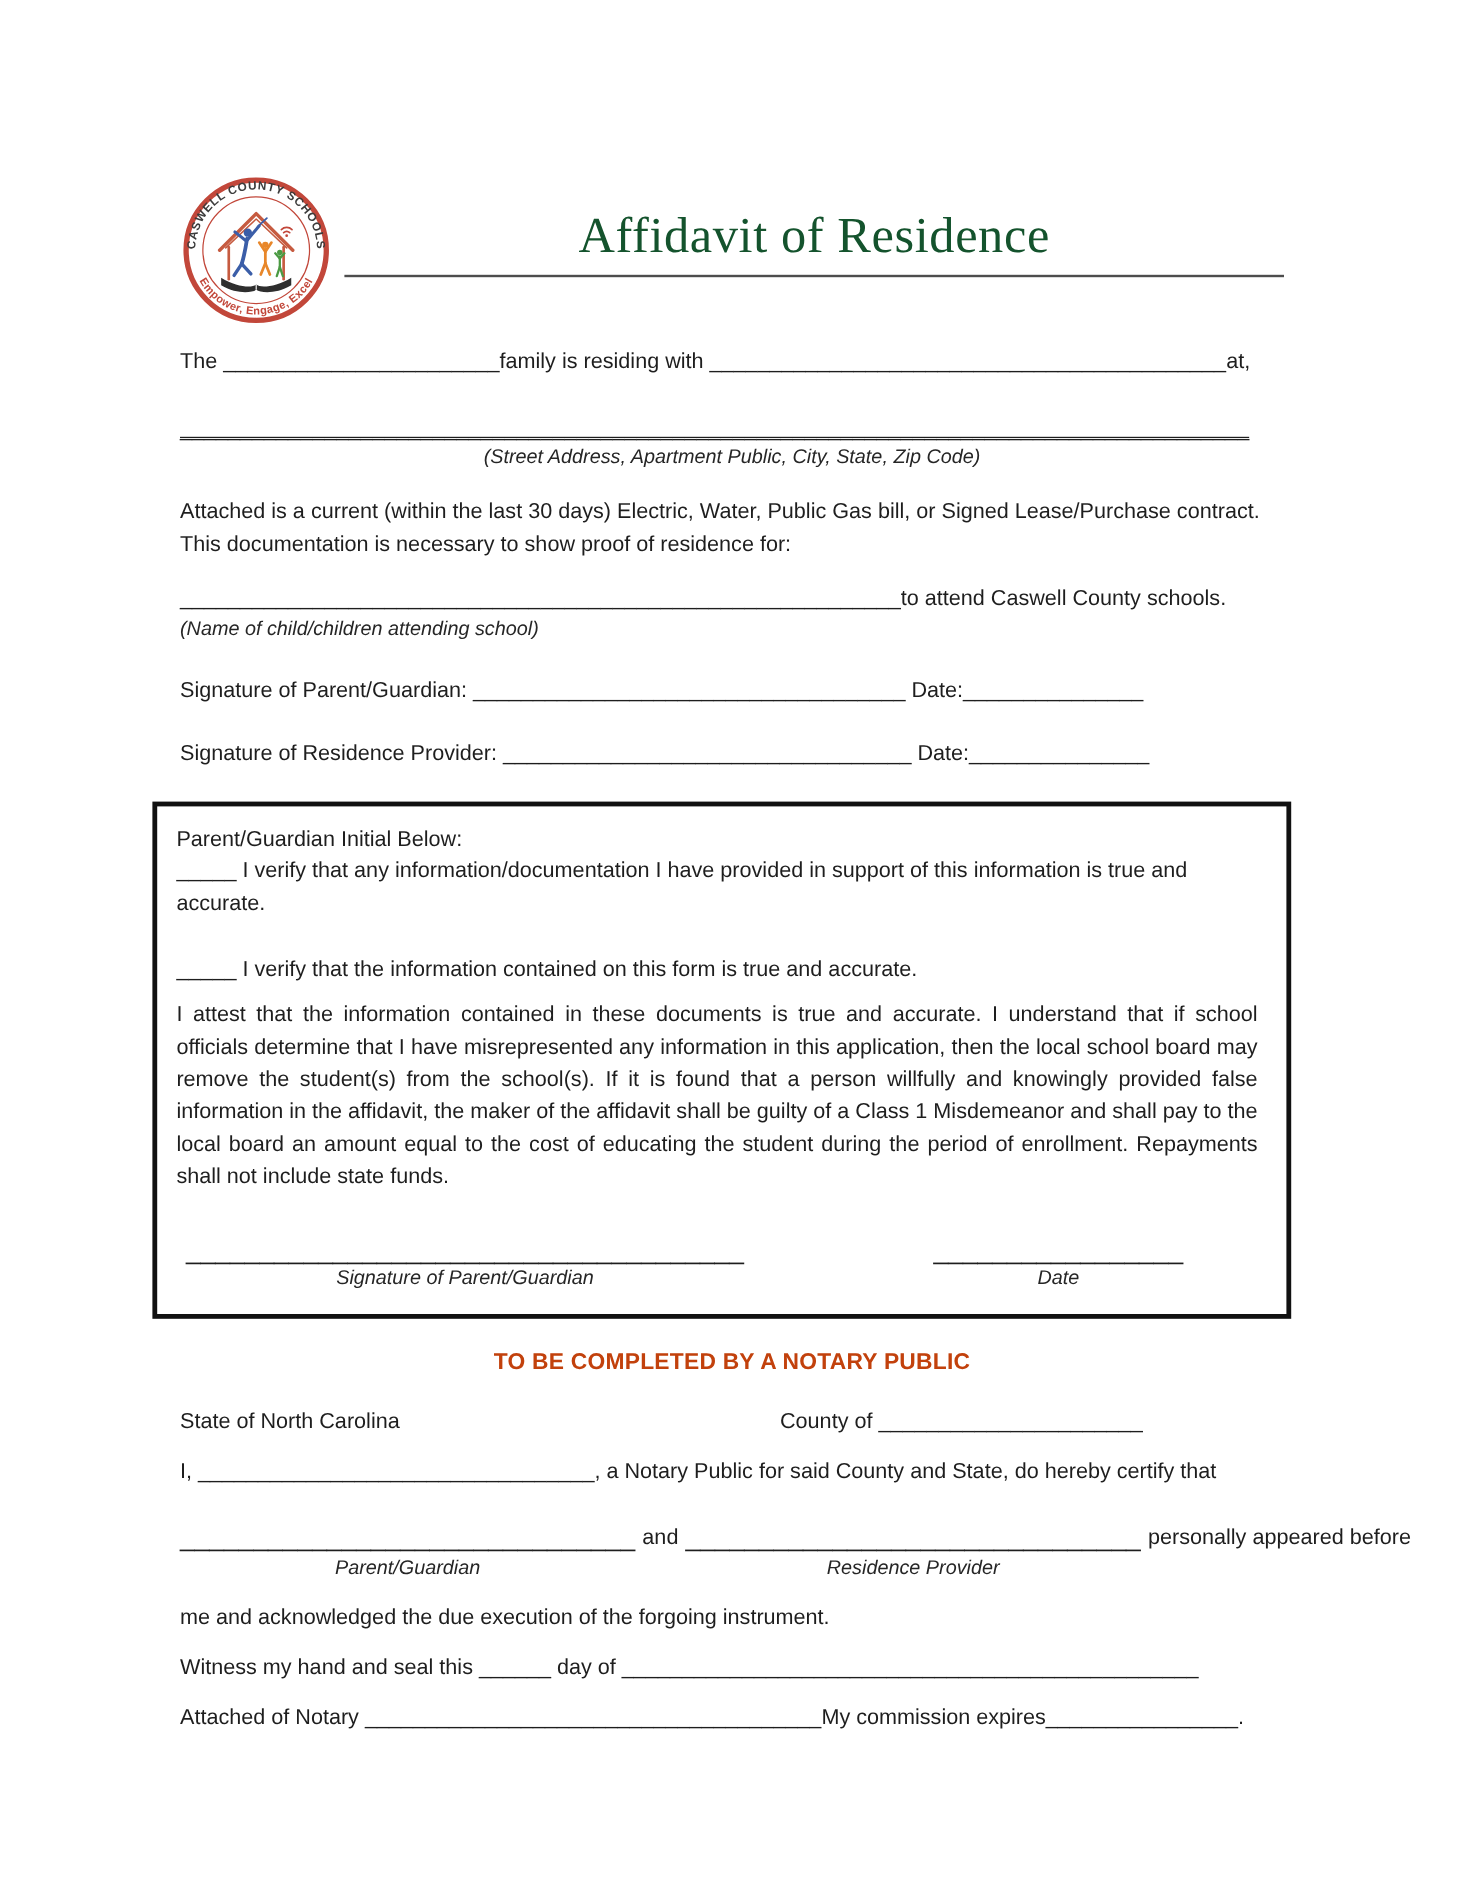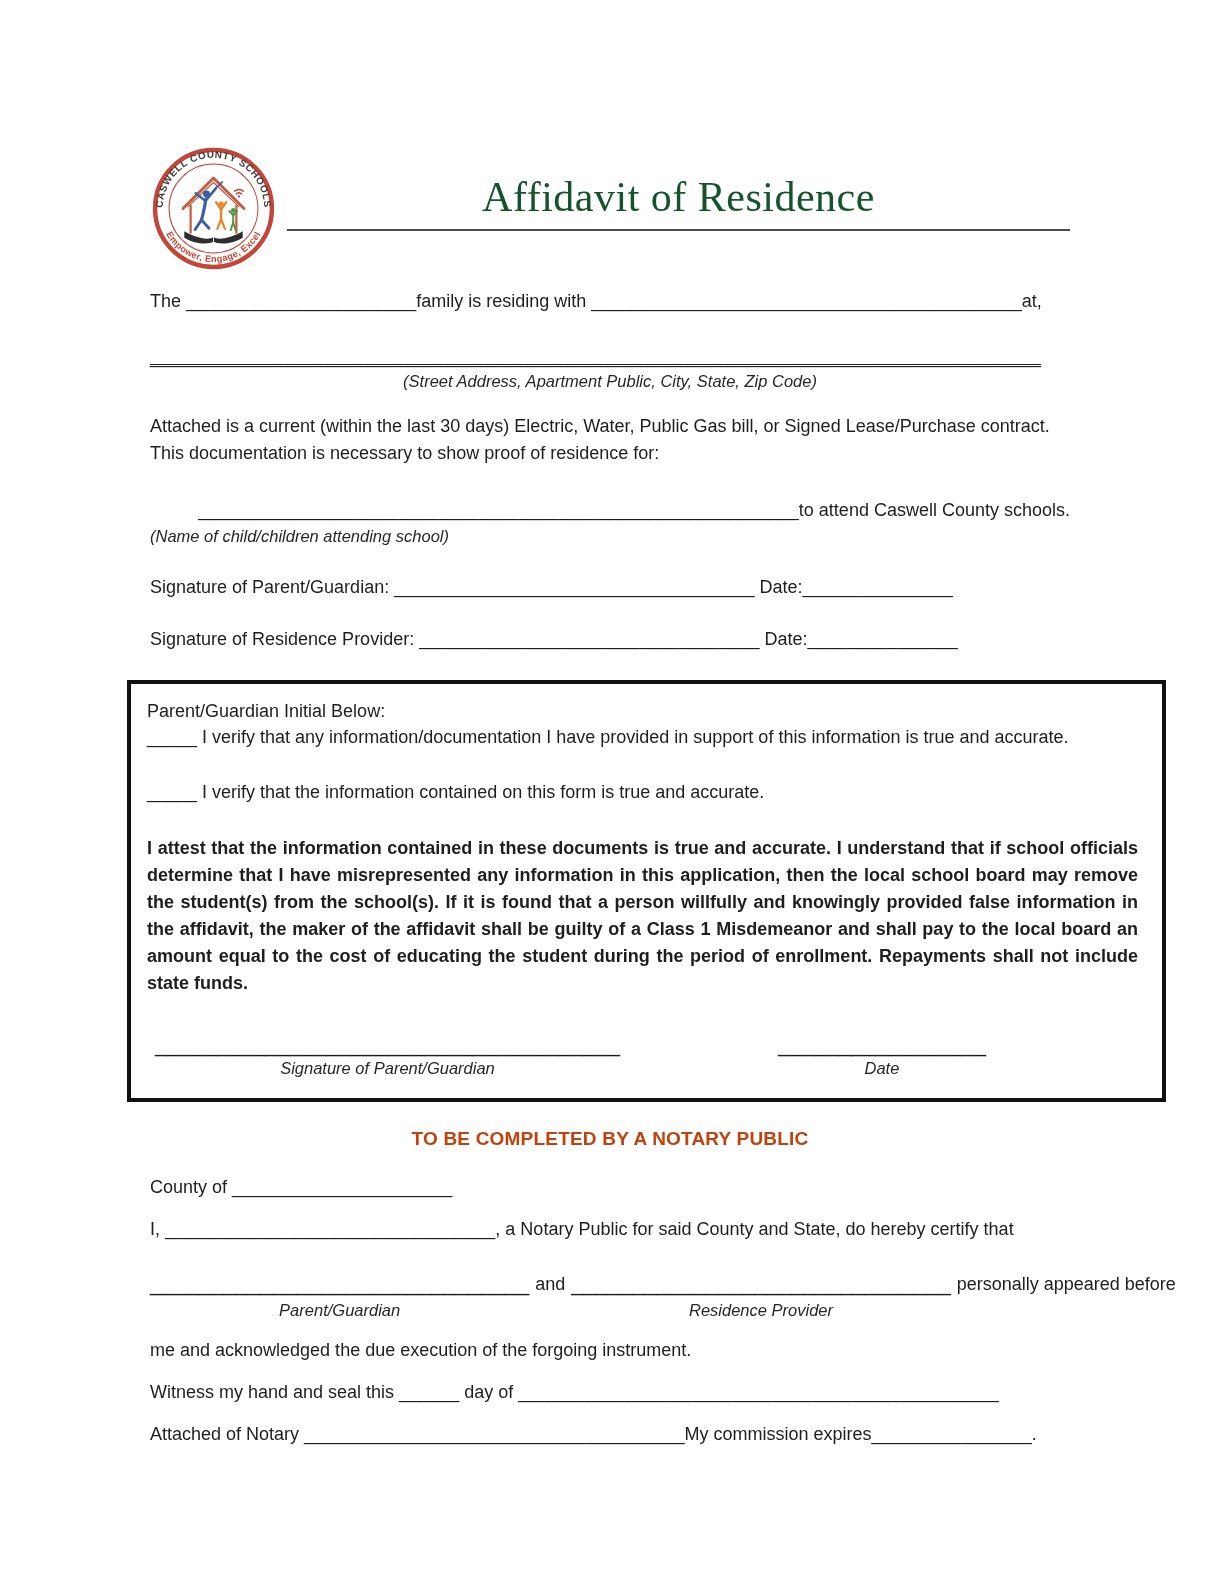--- a/index.html
+++ b/index.html
@@ -24,31 +24,31 @@
     margin:0;font-family:"Liberation Serif", serif;font-weight:400;
     font-size:42px;color:#14532d;letter-spacing:0.5px;
   }
   
   .line{font-size:18px;line-height:26px;margin:0;}
   .nowrap{white-space:nowrap;}
   .para{font-size:18px;line-height:27px;margin:0;}
   .caption{font-size:16.5px;font-style:italic;color:#262626;margin:0;}
   .center{text-align:center;}
   .m16{margin-top:16px;} .m30{margin-top:30px;text-decoration:underline;} .m2{margin-top:2px;}
-  .m22{margin-top:22px;} .m18{margin-top:30px;text-align:right;} .m4{margin-top:4px;}
+  .m22{margin-top:22px;} .m18{margin-top:18px;} .m4{margin-top:4px;}
   .m28{margin-top:28px;} .m26{margin-top:26px;}
   .m14{margin-top:14px;}
   
   .initial-box{
     margin-top:28px;margin-left:-23px;
-    width:1039px;box-sizing:border-box;
+    width:949px;box-sizing:border-box;
     border:4px solid #111111;
     padding:14px 24px 20px 16px;
   }
-  .attest{text-align:justify;margin-top:29px;font-weight:bold;}
+  .attest{text-align:justify;margin-top:11px;}
   .box-sig-row{display:flex;margin-top:36px;margin-left:8px;}
   .sig-col{text-align:center;}
   .box-sig-row .sig-col + .sig-col{margin-left:158px;}
   .sig-col .blank{font-size:22px;line-height:24px;white-space:nowrap;}
   .sig-col .caption{margin-top:2px;}
   
   .notary-h{
     margin:26px 0 0 0;text-align:center;
     font-size:19px;font-weight:bold;color:#c2410c;letter-spacing:0.2px;
   }
@@ -154,20 +154,21 @@
         </div>
         <div class="sig-col">
           <div class="blank">_________________</div>
           <div class="caption">Date</div>
         </div>
       </div>
     </section>
 
     <h2 class="notary-h">TO BE COMPLETED BY A NOTARY PUBLIC</h2>
     <div class="state-row">
+      <span class="state">State of North Carolina</span>
       <span class="nowrap">County of ______________________</span>
     </div>
     <p class="line nowrap m16">I, _________________________________, a Notary Public for said County and State, do hereby certify that</p>
 
     <div class="appeared-row">
       <div class="sig-col">
         <div class="blank">_______________________________</div>
         <div class="caption">Parent/Guardian</div>
       </div>
       <span class="mid">and</span>

